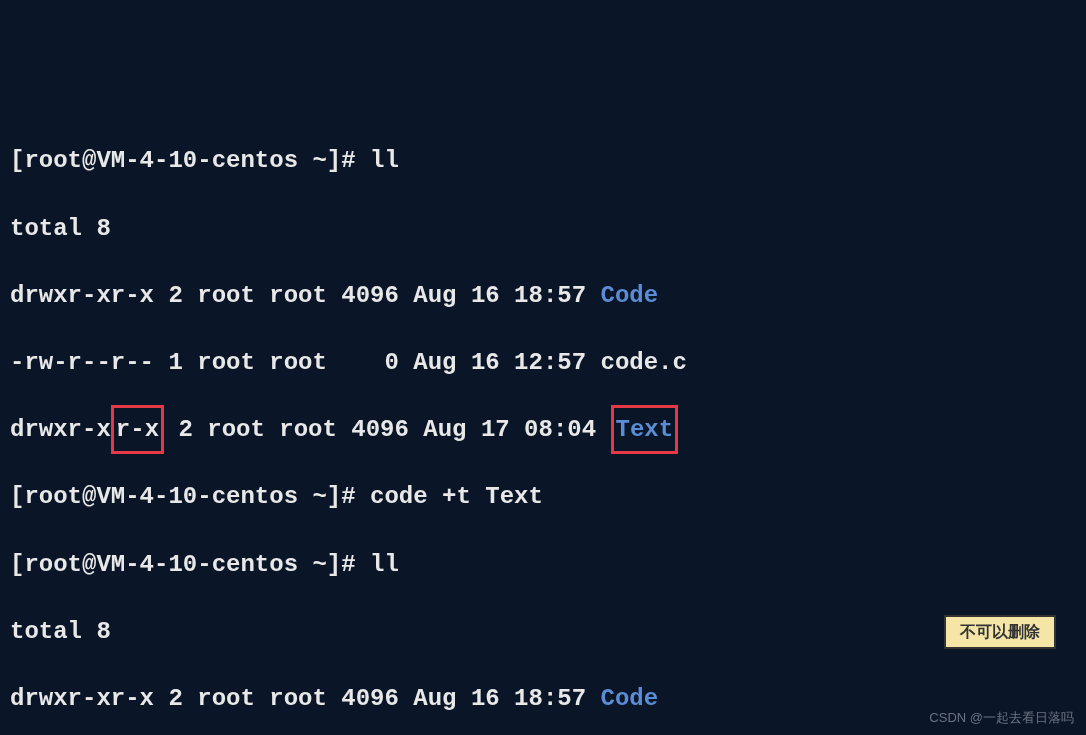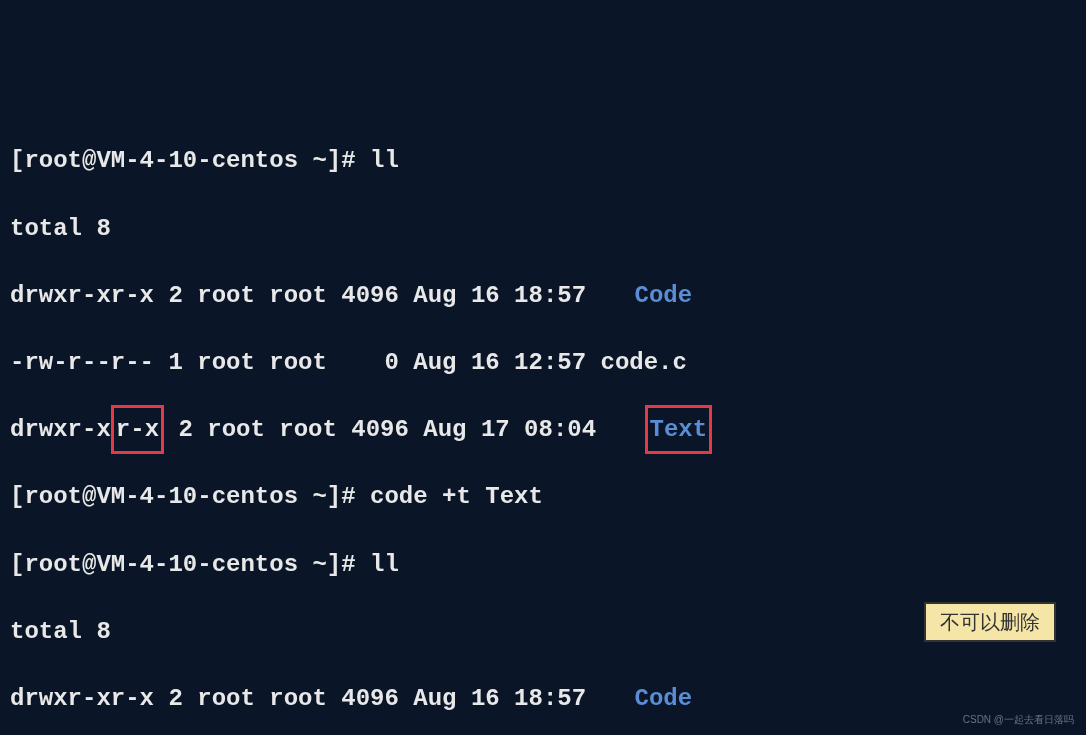--- a/index.html
+++ b/index.html
@@ -11,40 +11,40 @@
       color: #e8e8e8;
       padding: 10px;
       width: 1086px;
       height: 735px;
       overflow: hidden;
       white-space: pre;
       line-height: 1.4;
       position: relative;
     }
     .line { display: block; position: relative; }
-    .dir-name { color: #5b8dd6; font-weight: bold; margin-left: 34px; }
+    .dir-name { color: #5b8dd6; font-weight: bold; }
     .box-red { border: 3px solid #e63946; padding: 8px 2px; }
     .note-box {
       position: absolute;
       right: 30px;
-      top: 602px;
+      top: 615px;
       background: #f5e6a8;
       border: 2px solid #333;
       padding: 4px 14px;
       color: #333;
       font-family: sans-serif;
-      font-size: 20px;
-      font-weight: normal;
+      font-size: 16px;
+      font-weight: bold;
       z-index: 10;
     }
     .watermark {
       position: absolute;
       bottom: 8px;
       right: 12px;
-      font-size: 10px;
+      font-size: 13px;
       color: #6b7280;
       font-family: sans-serif;
       font-weight: normal;
     }
   </style>
 </head>
 <body>
 
 
 

